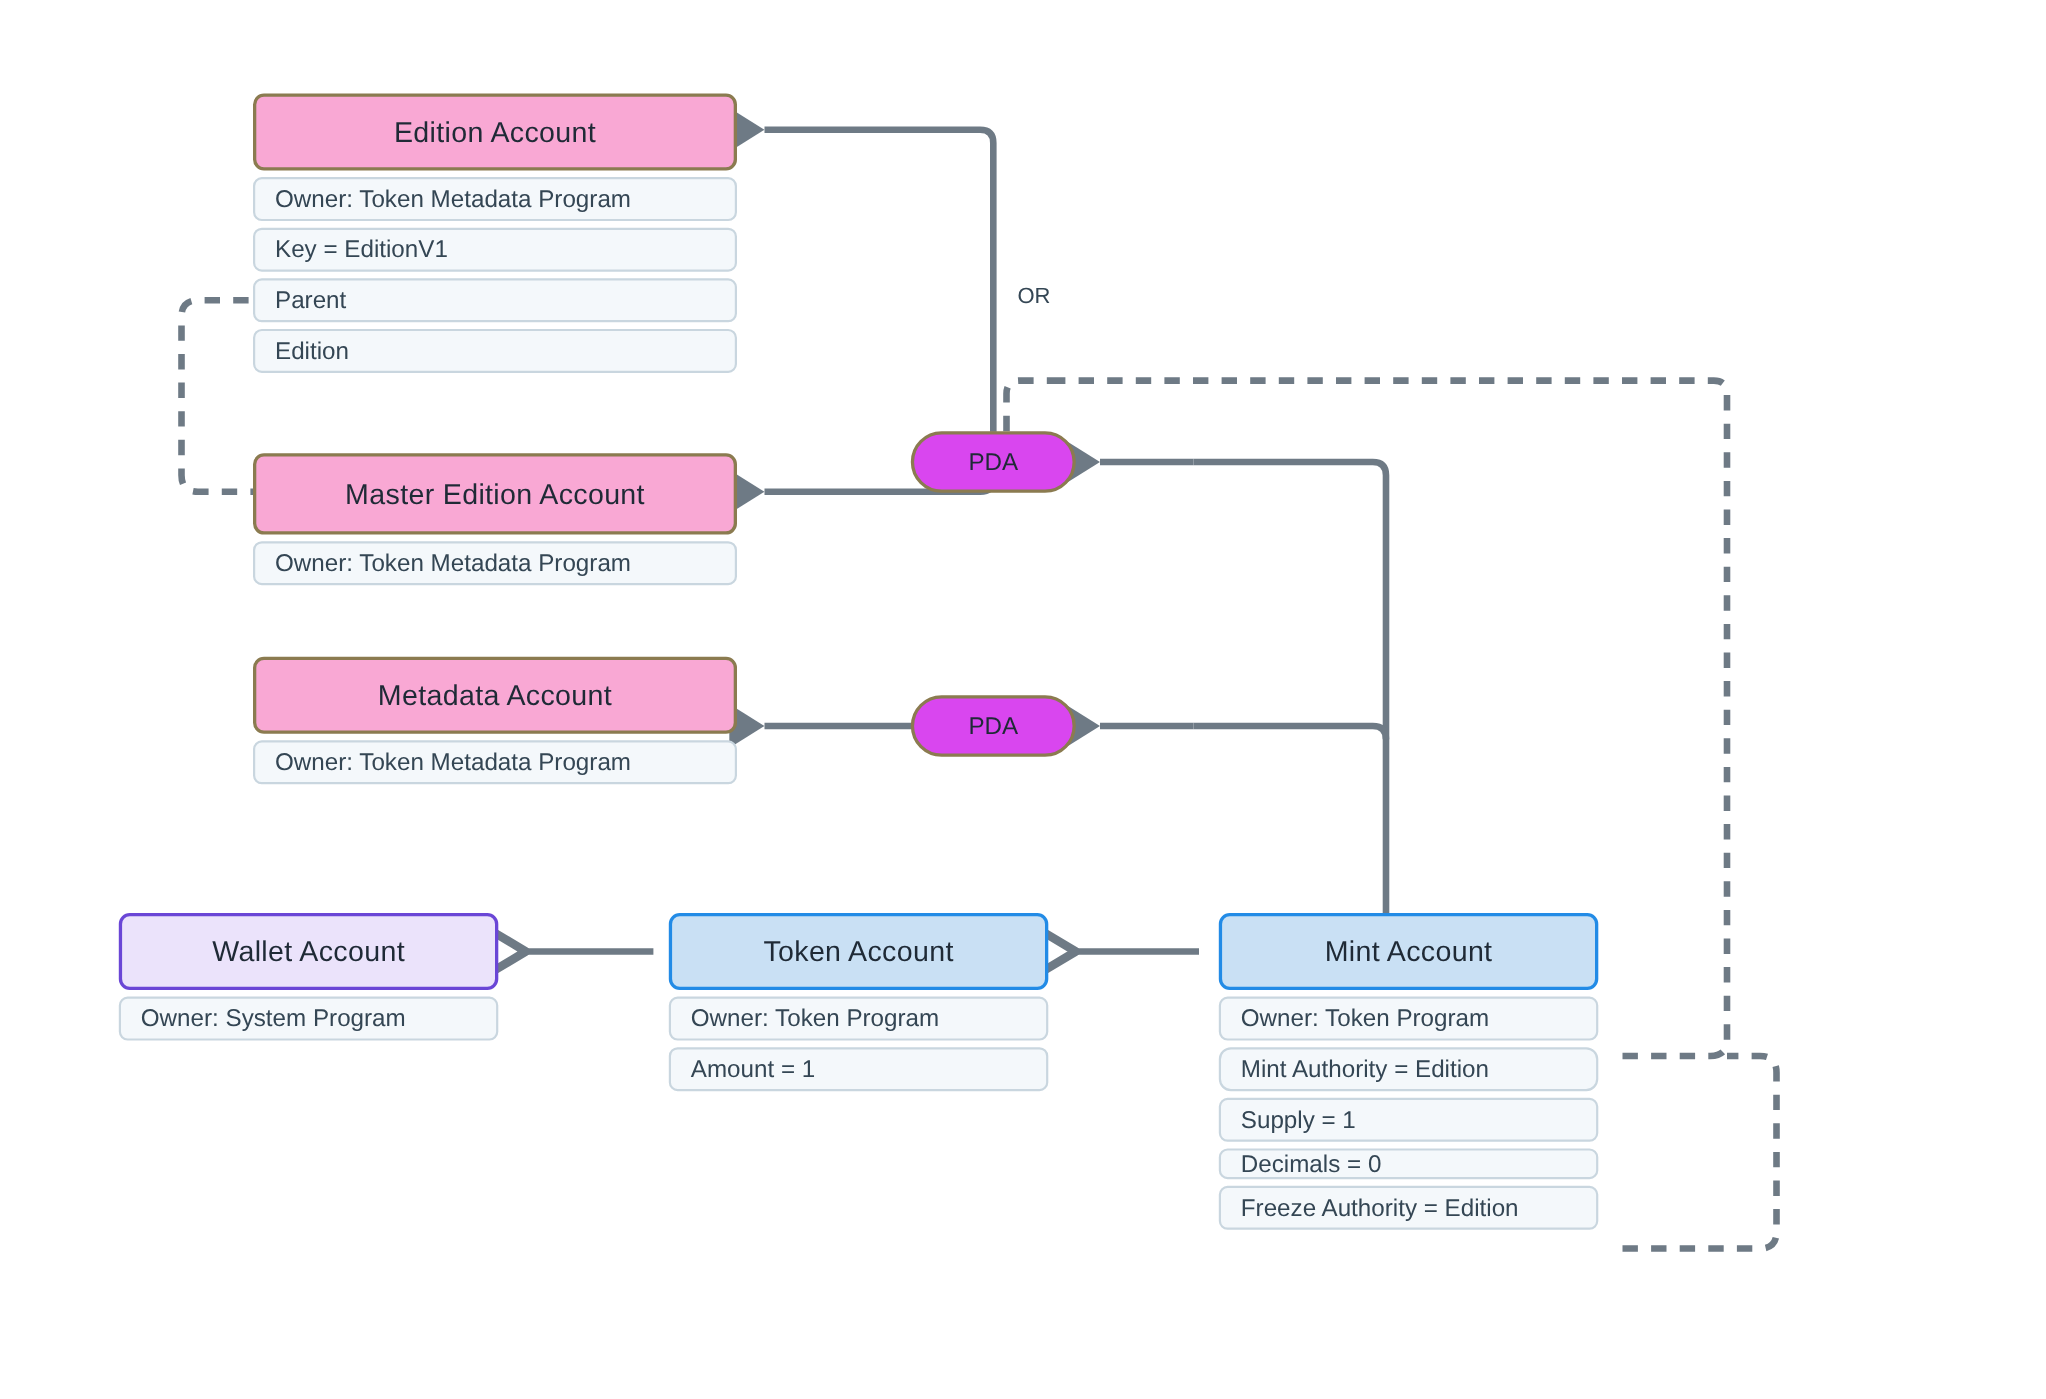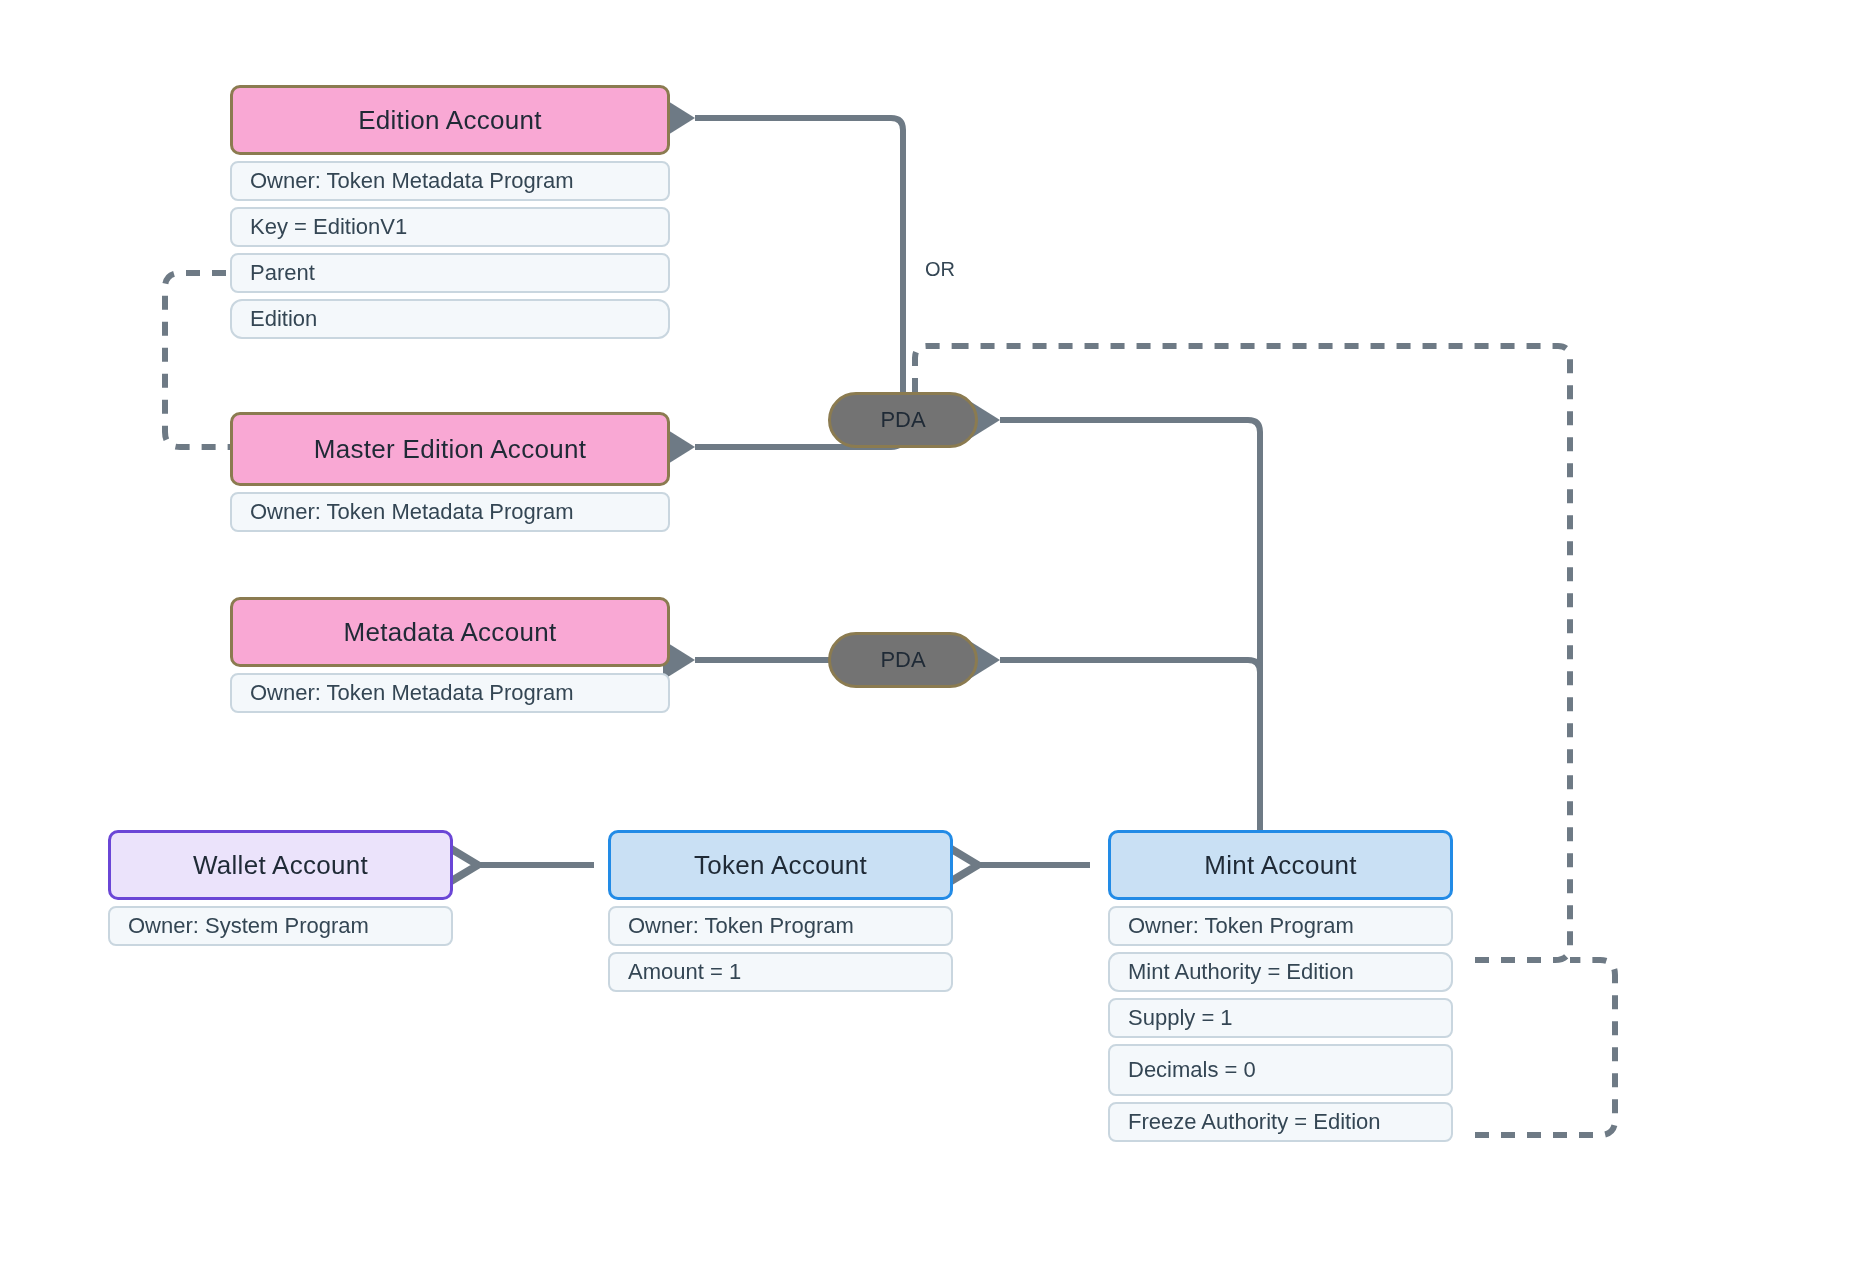--- a/index.html
+++ b/index.html
@@ -46,21 +46,21 @@
     padding: 0 18px;
     font-size: 22px;
     color: #344654;
     margin-top: 6px;
     text-align: right;
   }
   .pda {
     position: absolute;
     box-sizing: border-box;
     border: 3px solid #8b7b50;
-    background: #737373;
+    background: #d946ef;
     border-radius: 999px;
     display: flex;
     align-items: center;
     justify-content: center;
     font-size: 22px;
     color: #1f2a36;
   }
   .or-label {
     position: absolute;
     font-size: 20px;
@@ -106,21 +106,21 @@
     <path d="M1090 865 L978 865" fill="none" stroke="#6e7a85" stroke-width="6" marker-end="url(#tri)"></path>
   </svg>
 
   <div class="node" style="left:230px; top:85px; width:440px;">
     <div class="hdr tan" style="height:70px;">
       <span>Edition Account</span>
     </div>
     <div class="field" style="height:40px;">Owner: Token Metadata Program</div>
     <div class="field" style="height:40px;">Key = EditionV1</div>
     <div class="field" style="height:40px;">Parent</div>
-    <div class="field" style="height:40px;border-radius:12px;">Edition</div>
+    <div class="field" style="height:40px;">Edition</div>
   </div>
 
   <div class="node" style="left:230px; top:412px; width:440px;">
     <div class="hdr tan" style="height:74px;">
       <span>Master Edition Account</span>
     </div>
     <div class="field" style="height:40px;">Owner: Token Metadata Program</div>
   </div>
 
   <div class="node" style="left:230px; top:597px; width:440px;">
@@ -145,21 +145,21 @@
     <div class="field" style="height:40px;">Amount = 1</div>
   </div>
 
   <div class="node" style="left:1108px; top:830px; width:345px;">
     <div class="hdr blue" style="height:70px;">
       <span>Mint Account</span>
     </div>
     <div class="field" style="height:40px;">Owner: Token Program</div>
     <div class="field" style="height:40px;border-radius:11px;">Mint Authority = Edition</div>
     <div class="field" style="height:40px;">Supply = 1</div>
-    <div class="field" style="height:52px;">Decimals = 0</div>
+    <div class="field" style="height:28px;">Decimals = 0</div>
     <div class="field" style="height:40px;">Freeze Authority = Edition</div>
   </div>
 
   <div class="pda" style="left:828px; top:392px; width:150px; height:56px;">
     <span>PDA</span>
   </div>
   <div class="pda" style="left:828px; top:632px; width:150px; height:56px;">
     <span>PDA</span>
   </div>
 

